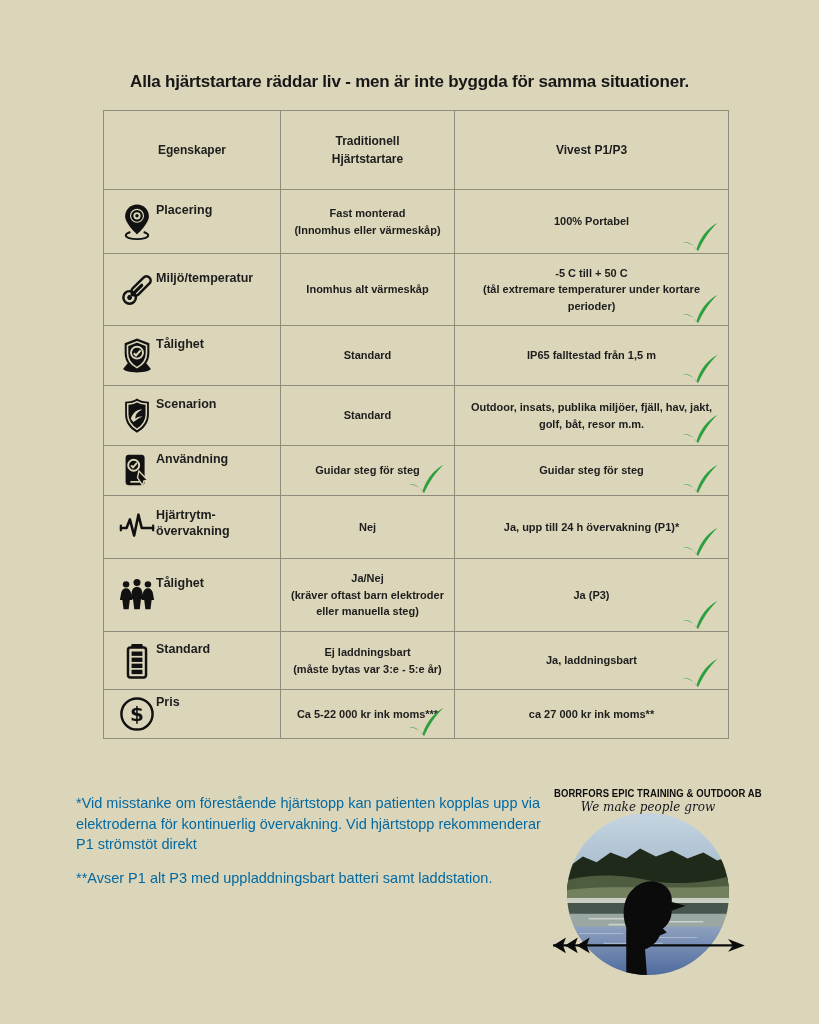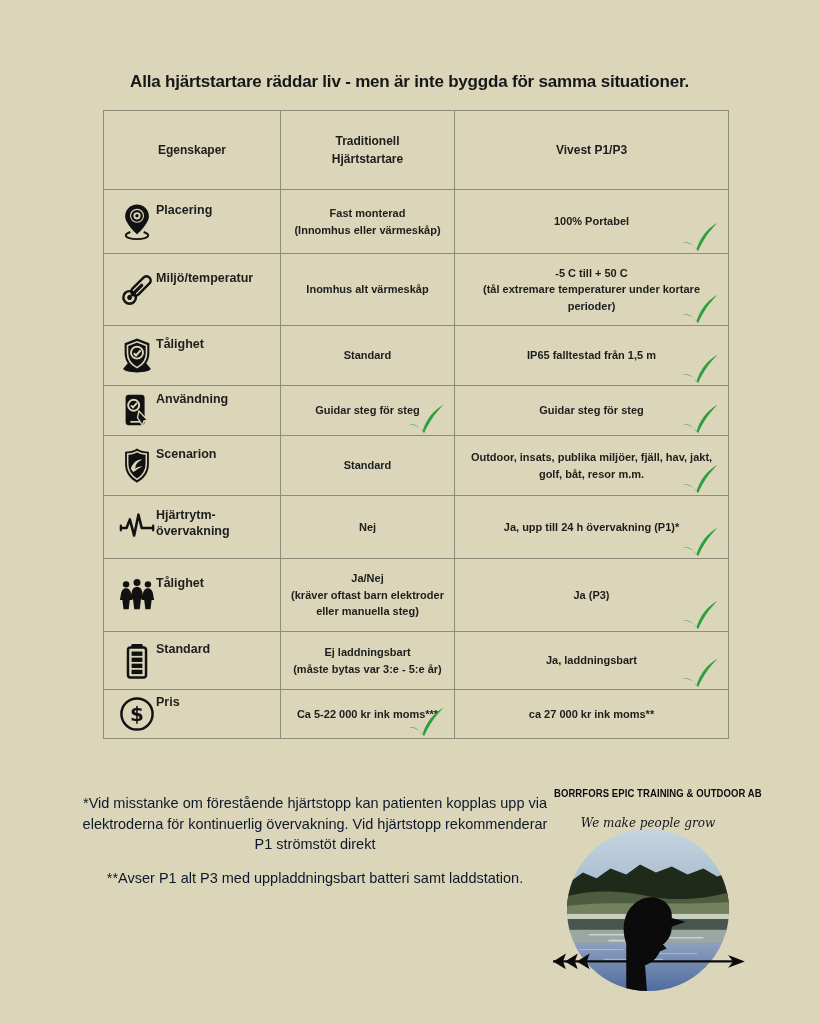--- a/index.html
+++ b/index.html
@@ -32,33 +32,33 @@
   .cmp td.value{font-size:11px;line-height:1.5;position:relative;}
   .cmp td.feature{padding:3px 6px 3px 14px;}
   .feature-inner{display:flex;text-align:left;}
   .icon{flex:0 0 38px;}
   .icon svg{width:38px;height:38px;display:block;}
   .feature-label{font-size:12.5px;line-height:1.25;white-space:pre-line;}
   .check{position:absolute;right:8px;bottom:1px;width:39px;height:31px;pointer-events:none;}
   .check svg{width:100%;height:100%;display:block;}
   .footnotes{
     position:absolute;left:76px;top:793px;width:478px;
-    font-size:14.5px;line-height:1.42;text-align:center;color:#0f172a;
+    font-size:14.5px;line-height:1.42;text-align:left;color:#0369a1;
   }
   .footnotes p{margin:0 0 13px 0;}
   .logo{
     position:absolute;left:549px;top:788px;width:198px;text-align:center;
   }
   .logo-name{
     font-size:10px;font-weight:700;letter-spacing:0.1px;white-space:nowrap;
     transform:scaleX(0.95);transform-origin:center;color:#0c0c0c;
   }
   .logo-tagline{
     font-family:"DejaVu Serif",serif;font-style:italic;font-size:12px;
-    color:#14141e;position:relative;z-index:2;margin-top:17px;
+    color:#14141e;position:relative;z-index:2;margin-top:1px;
   }
   .logo svg.scene{width:198px;height:172px;display:block;margin-top:-7px;}
 </style>
 </head>
 <body>
 
 <div class="page">
 
   <h1 class="title">Alla hjärtstartare räddar liv - men är inte byggda för samma situationer.</h1>
 
@@ -112,43 +112,43 @@
                   <path d="M20 1.5 33 6.5v10.4c0 9-5.5 15.6-13 19.1-7.5-3.5-13-10.1-13-19.1V6.5z" fill="#111"></path>
                   <path d="M20 5 30 9v8c0 7-4 12-10 15.2C14 29 10 24 10 17V9z" fill="none" stroke="#dbd6ba" stroke-width="1.7"></path>
                   <circle cx="20" cy="16.5" r="6.3" fill="none" stroke="#dbd6ba" stroke-width="2"></circle>
                   <path d="M16.6 17l2.4 2.4 4.8-5.3" fill="none" stroke="#dbd6ba" stroke-width="2.2"></path>
                 </svg></span><span class="feature-label">Tålighet</span></div></td>
           <td class="value"><span>Standard</span></td>
           <td class="value"><span>IP65 falltestad från 1,5 m</span><span class="check"><svg viewBox="0 0 46 38">
                 <path d="M2 26 c6 -1 12 3 16 9 C22 21 31 9 44 2 C34 12 26 23 20 37 c-4 -7 -11 -10.5 -18 -11 z" fill="#2e9f3e"></path>
               </svg></span></td>
         </tr>
+        <tr style="height: 60px;">
+          <td class="feature"><div class="feature-inner"><span class="icon"><svg viewBox="0 0 40 40">
+                  <path d="M20 1.5c-3 2.2-8.2 3.4-12.5 3.4v13.3c0 9.3 5.2 15.4 12.5 19.3 7.3-3.9 12.5-10 12.5-19.3V4.9C28.2 4.9 23 3.7 20 1.5z" fill="#111"></path>
+                  <path d="M20 4.8c-2.6 1.7-6.7 2.7-9.8 2.7v10.7c0 7.4 4.2 12.4 9.8 15.9 5.6-3.5 9.8-8.5 9.8-15.9V7.5C26.7 7.5 22.6 6.5 20 4.8z" fill="none" stroke="#dbd6ba" stroke-width="1.6"></path>
+                  <path d="M13.5 23c2-6.5 7.5-10.8 12-9.6-5.2 2.2-7.4 5.4-7.2 9.6 2.8-2.2 5.2-3 7.4-2.2-4.2 1.2-6.6 4.2-9.6 5.4z" fill="#dbd6ba"></path>
+                </svg></span><span class="feature-label">Scenarion</span></div></td>
+          <td class="value"><span>Standard</span></td>
+          <td class="value"><span>Outdoor, insats, publika miljöer, fjäll, hav, jakt, golf, båt, resor m.m.</span><span class="check"><svg viewBox="0 0 46 38">
+                <path d="M2 26 c6 -1 12 3 16 9 C22 21 31 9 44 2 C34 12 26 23 20 37 c-4 -7 -11 -10.5 -18 -11 z" fill="#2e9f3e"></path>
+              </svg></span></td>
+        </tr>
         <tr style="height: 50px;">
           <td class="feature"><div class="feature-inner"><span class="icon"><svg viewBox="0 0 40 40">
                   <rect x="8" y="3" width="20" height="32" rx="3.5" fill="#111"></rect>
                   <circle cx="16.5" cy="14" r="5.8" fill="none" stroke="#dbd6ba" stroke-width="2"></circle>
                   <path d="M13.8 14l2 2.2 4.2-4.8" fill="none" stroke="#dbd6ba" stroke-width="2"></path>
                   <rect x="13" y="30.5" width="10" height="1.8" fill="#dbd6ba"></rect>
                   <path d="M22 20l9.5 10-4.2.5-1.5 4.7L20.5 27z" fill="#111" stroke="#dbd6ba" stroke-width="1.4"></path>
                 </svg></span><span class="feature-label">Användning</span></div></td>
           <td class="value"><span>Guidar steg för steg</span><span class="check"><svg viewBox="0 0 46 38">
                 <path d="M2 26 c6 -1 12 3 16 9 C22 21 31 9 44 2 C34 12 26 23 20 37 c-4 -7 -11 -10.5 -18 -11 z" fill="#2e9f3e"></path>
               </svg></span></td>
           <td class="value"><span>Guidar steg för steg</span><span class="check"><svg viewBox="0 0 46 38">
-                <path d="M2 26 c6 -1 12 3 16 9 C22 21 31 9 44 2 C34 12 26 23 20 37 c-4 -7 -11 -10.5 -18 -11 z" fill="#2e9f3e"></path>
-              </svg></span></td>
-        </tr>
-        <tr style="height: 60px;">
-          <td class="feature"><div class="feature-inner"><span class="icon"><svg viewBox="0 0 40 40">
-                  <path d="M20 1.5c-3 2.2-8.2 3.4-12.5 3.4v13.3c0 9.3 5.2 15.4 12.5 19.3 7.3-3.9 12.5-10 12.5-19.3V4.9C28.2 4.9 23 3.7 20 1.5z" fill="#111"></path>
-                  <path d="M20 4.8c-2.6 1.7-6.7 2.7-9.8 2.7v10.7c0 7.4 4.2 12.4 9.8 15.9 5.6-3.5 9.8-8.5 9.8-15.9V7.5C26.7 7.5 22.6 6.5 20 4.8z" fill="none" stroke="#dbd6ba" stroke-width="1.6"></path>
-                  <path d="M13.5 23c2-6.5 7.5-10.8 12-9.6-5.2 2.2-7.4 5.4-7.2 9.6 2.8-2.2 5.2-3 7.4-2.2-4.2 1.2-6.6 4.2-9.6 5.4z" fill="#dbd6ba"></path>
-                </svg></span><span class="feature-label">Scenarion</span></div></td>
-          <td class="value"><span>Standard</span></td>
-          <td class="value"><span>Outdoor, insats, publika miljöer, fjäll, hav, jakt, golf, båt, resor m.m.</span><span class="check"><svg viewBox="0 0 46 38">
                 <path d="M2 26 c6 -1 12 3 16 9 C22 21 31 9 44 2 C34 12 26 23 20 37 c-4 -7 -11 -10.5 -18 -11 z" fill="#2e9f3e"></path>
               </svg></span></td>
         </tr>
         <tr style="height: 63px;">
           <td class="feature"><div class="feature-inner"><span class="icon"><svg viewBox="0 0 40 40">
                   <path d="M3 21h6l3.5-9 4.5 17 4.5-22 3.5 14h12" fill="none" stroke="#111" stroke-width="2.7" stroke-linejoin="round" stroke-linecap="round"></path>
                   <line x1="3" y1="17.5" x2="3" y2="24.5" stroke="#111" stroke-width="2.2"></line>
                   <line x1="37" y1="17.5" x2="37" y2="24.5" stroke="#111" stroke-width="2.2"></line>
                 </svg></span><span class="feature-label">Hjärtrytm-
 övervakning</span></div></td>

